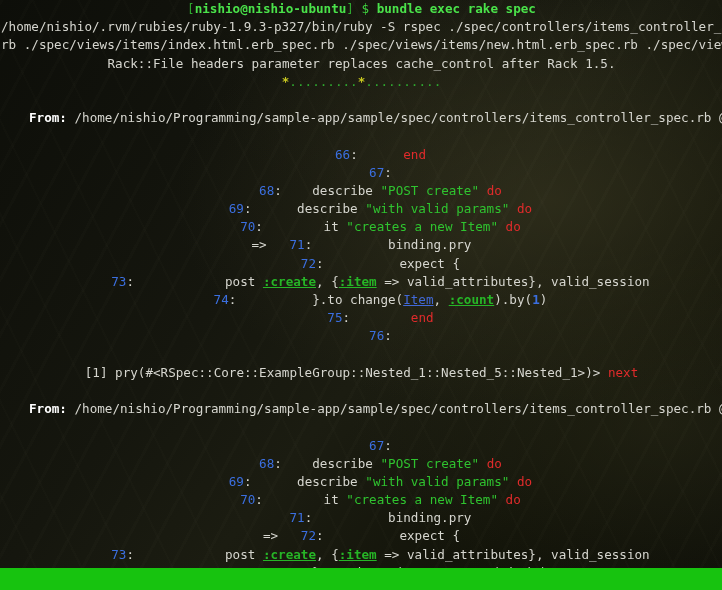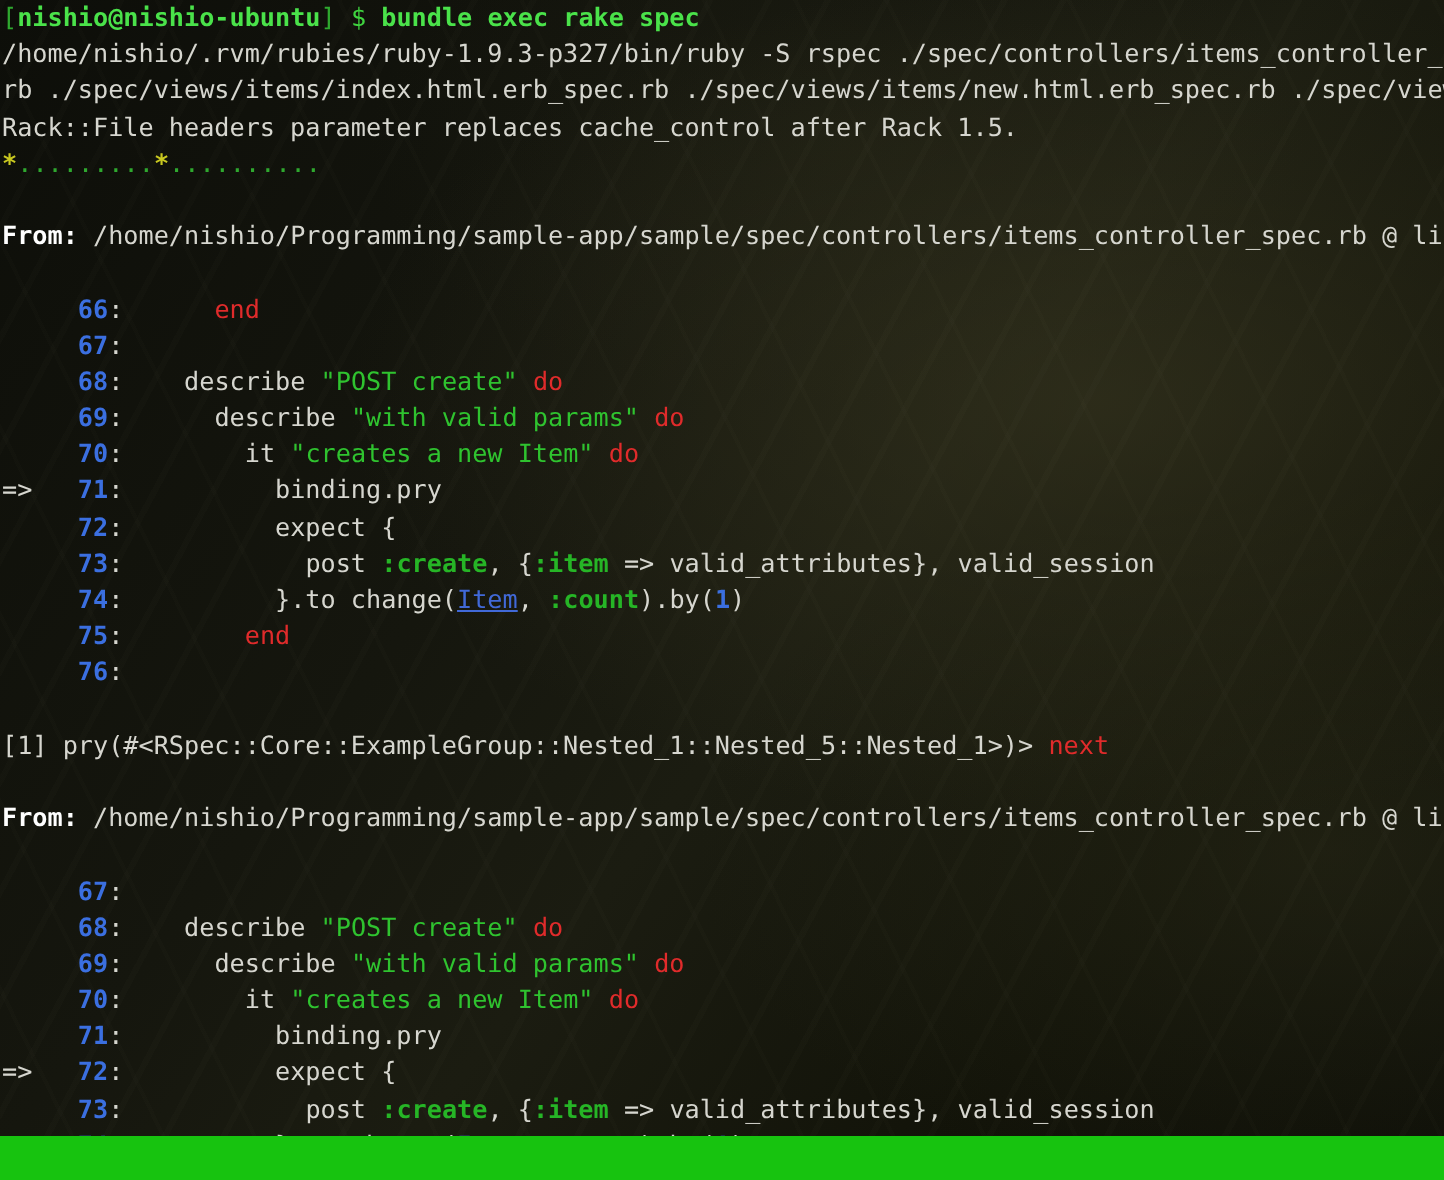--- a/index.html
+++ b/index.html
@@ -49,33 +49,34 @@
     right: 0;
     bottom: 22px;
     padding: 0px 0 0 0;
     overflow: hidden;
     white-space: pre;
   }
   .row {
     height: 18.2px;
     white-space: pre;
     padding-left: 1px;
+    text-align: center;
   }
   .blank { height: 18.2px; }
 
   
   .c-white   { color: #d6d6cf; }
-  .c-bwhite  { color: #ffffff; font-weight: bold; }
+  .c-bwhite  { color: #ffffff; font-weight: bold; margin-left: 28px; }
   .c-green   { color: #3fd43f; }
   .c-bgreen  { color: #4ae24a; font-weight: bold; }
   .c-dgreen  { color: #2fa82f; }
   .c-red     { color: #e02b2b; font-weight: normal; }
-  .c-blue    { color: #3b6fe0; font-weight: bold; margin-top: 24px; }
+  .c-blue    { color: #3b6fe0; font-weight: normal; margin-top: 24px; }
   .c-str     { color: #2fc32f; }
-  .c-sym     { color: #26b526; font-weight: bold; }
+  .c-sym     { color: #26b526; font-weight: bold; text-decoration: underline; }
   .c-const   { color: #4169d8; font-weight: normal; text-decoration: underline; }
   .c-num     { color: #3b6fe0; font-weight: bold; }
 
   #statusbar {
     position: absolute;
     left: 0;
     right: 0;
     bottom: 0;
     height: 22px;
     background: #17c30f;

